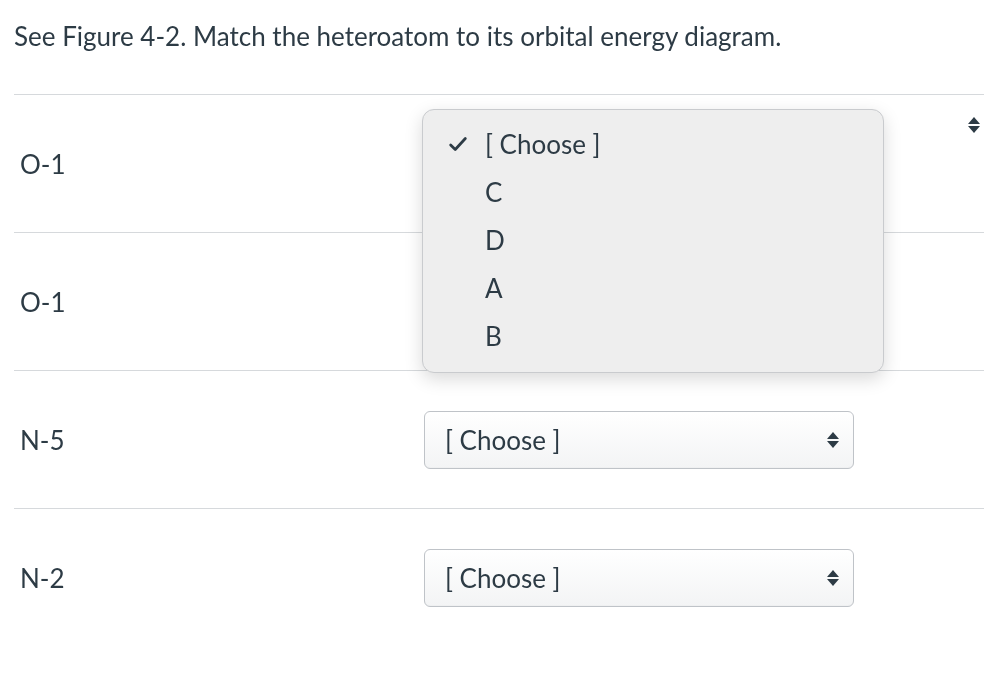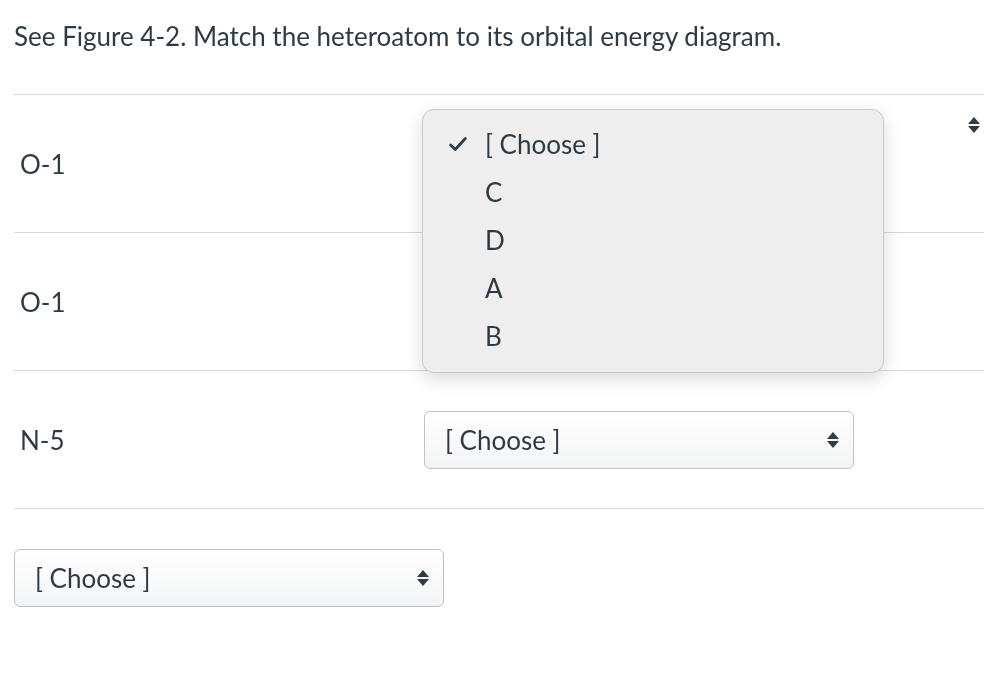--- a/index.html
+++ b/index.html
@@ -173,20 +173,21 @@
         <span>[ Choose ]</span>
         <span class="select-caret">
           <span class="caret-up"></span>
           <span class="caret-down"></span>
         </span>
       </div>
     </div>
   </div>
 
   <div class="match-row">
+    <div class="match-label">N-2</div>
     <div class="match-control">
       <div class="select-box">
         <span>[ Choose ]</span>
         <span class="select-caret">
           <span class="caret-up"></span>
           <span class="caret-down"></span>
         </span>
       </div>
     </div>
   </div>

